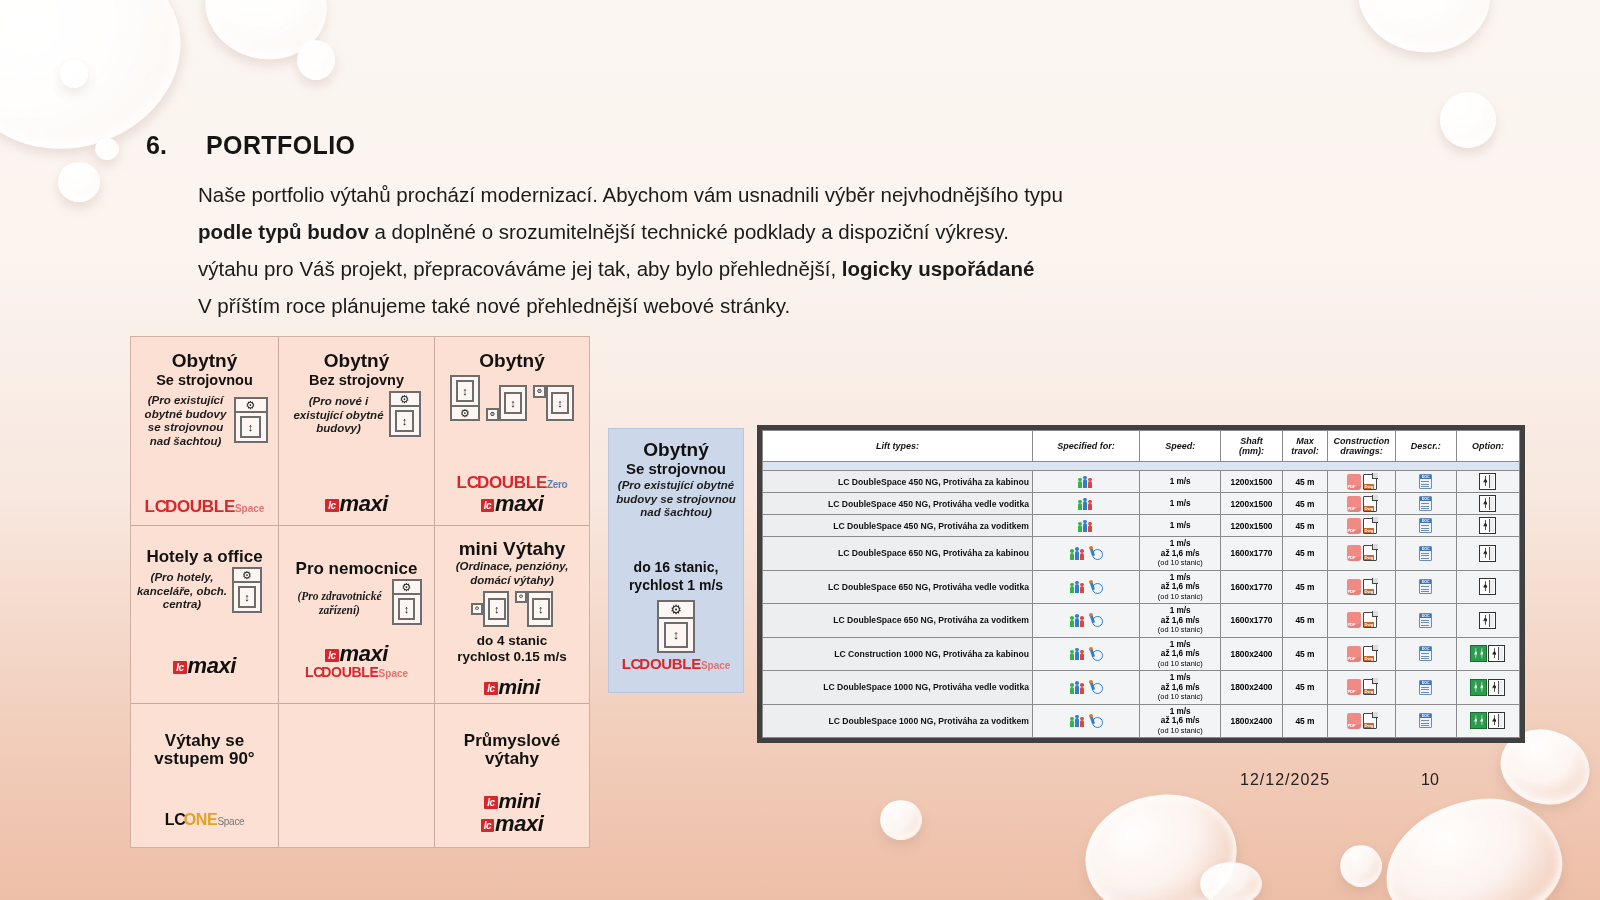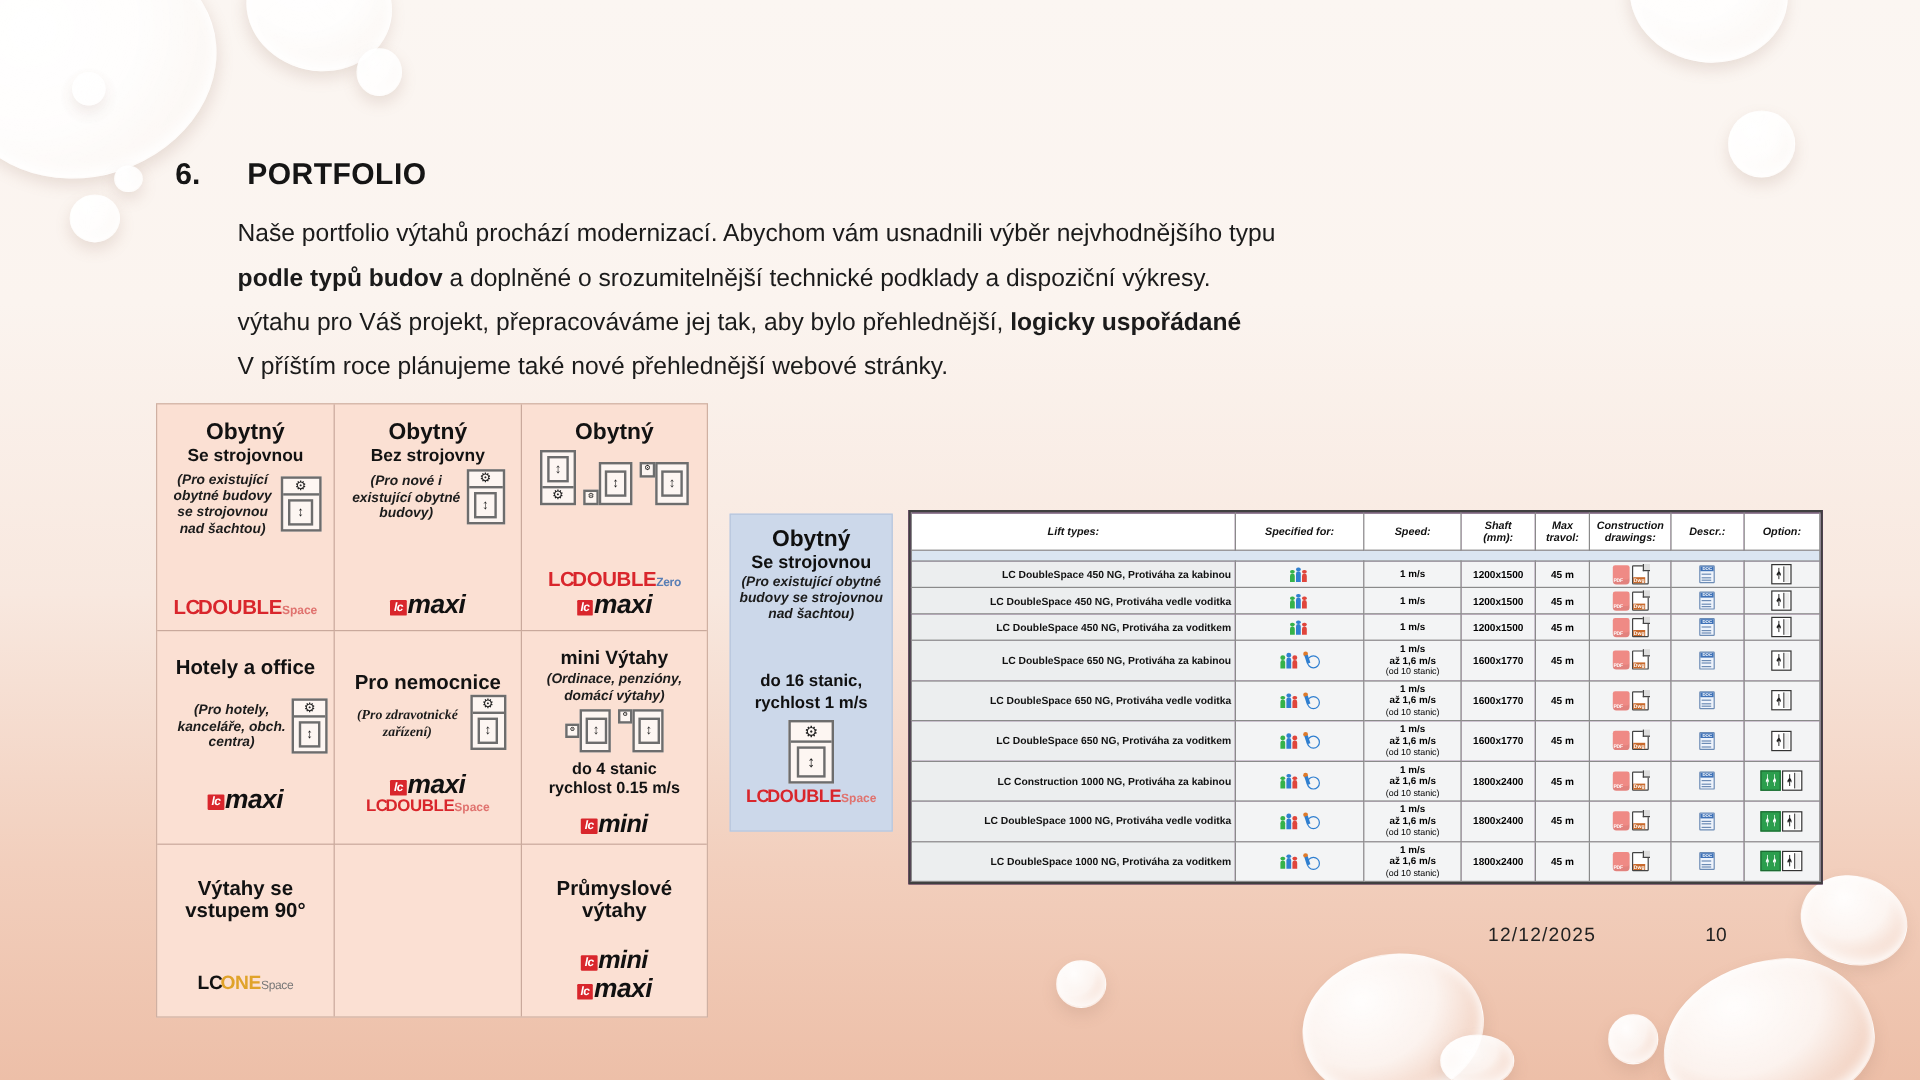--- a/index.html
+++ b/index.html
@@ -74,22 +74,22 @@
 
   
   .callout{position:absolute;left:608px;top:428px;width:136px;height:265px;
            background:#ccd8ea;border:1px solid #b7c6dc;text-align:center;padding:6px 6px 0;box-sizing:border-box;}
   .c-t1{font-size:19px;font-weight:bold;color:#101010;line-height:21px;margin-top:4px;}
   .c-t2{font-size:15px;font-weight:bold;color:#101010;line-height:17px;}
   .c-sub{font-size:11.5px;font-style:italic;font-weight:bold;color:#1c1c1c;line-height:13.5px;margin-top:2px;}
   .c-note{font-size:14px;font-weight:bold;color:#101010;line-height:18px;margin-top:38px;}
 
   
-  .dtable{position:absolute;left:757px;top:425px;width:758px;border:2px solid #404040;
-          background:#701a75;border-collapse:collapse;font-size:8.2px;}
+  .dtable{position:absolute;left:757px;top:425px;width:758px;border:5px solid #404040;
+          background:#fef9c3;border-collapse:collapse;font-size:8.2px;}
   .dtable table{border-collapse:collapse;width:100%;table-layout:fixed;}
   .dtable th,.dtable td{border:1px solid #8a8a8a;padding:2px 3px;vertical-align:middle;}
   .dtable thead th{font-style:italic;font-weight:bold;font-size:9px;text-align:center;
                    background:#fff;height:26px;line-height:10px;color:#111;}
   .dtable tr.spacer td{background:#dbe5f1;height:8px;padding:0;border-left:1px solid #8a8a8a;border-right:1px solid #8a8a8a;}
   .dtable td.name{text-align:right;font-weight:bold;font-size:8.6px;color:#111;background:#eceeef;padding-left:11px;}
   .dtable td.ctr{text-align:center;background:#f3f4f5;}
   .dtable td.spd{text-align:center;font-weight:bold;font-size:8.2px;line-height:9.5px;background:#f3f4f5;}
   .dtable td.spd .sub{font-weight:normal;font-size:7.4px;}
   .dtable td.shaft,.dtable td.travel{text-align:center;font-weight:bold;font-size:8.4px;background:#f3f4f5;}
@@ -224,21 +224,21 @@
       </div>
     </div>
     <div class="m-logos">
       <div><span class="logo lg-double">L<span style="letter-spacing:-2px;">C</span>DOUBLE<span class="zr">Zero</span></span></div>
       <div style="margin-top:-2px;"><span class="logo lg-maxi"><span class="lc">lc</span>maxi</span></div>
     </div>
   </div>
 
   <div class="mcell">
     <div class="m-t2" style="font-size:17px;margin-top:16px;">Hotely a office</div>
-    <div style="display:flex;align-items:center;justify-content:flex-end;gap:4px;margin-top:17px;">
+    <div style="display:flex;align-items:center;justify-content:flex-start;gap:4px;margin-top:2px;">
       <div class="m-sub" style="width:92px;">(Pro hotely, kanceláře, obch. centra)</div>
       <div class="lift" style="width:26px;">
         <div class="mroom">
             <span class="gear">⚙</span>
           </div>
         <div class="car"><span class="carbox" style="padding:3px 4px;"><span class="arr">↕</span></span></div>
       </div>
     </div>
     <div class="m-logos" style="bottom:24px;">
       <span class="logo lg-maxi"><span class="lc">lc</span>maxi</span>
@@ -256,21 +256,21 @@
         <div class="car"><span class="carbox" style="padding:3px 4px;"><span class="arr">↕</span></span></div>
       </div>
     </div>
     <div class="m-logos" style="bottom:22px;">
       <div><span class="logo lg-maxi"><span class="lc">lc</span>maxi</span></div>
       <div style="margin-top:-4px;"><span class="logo lg-double" style="font-size:14px;">L<span style="letter-spacing:-2px;">C</span>DOUBLE<span class="sp">Space</span></span></div>
     </div>
   </div>
 
   <div class="mcell">
-    <div class="m-t2" style="font-size:16px;margin-top:8px;">mini Výtahy</div>
+    <div class="m-t2" style="font-size:19px;margin-top:8px;">mini Výtahy</div>
     <div class="m-sub">(Ordinace, penzióny, domácí výtahy)</div>
     <div class="row-icons">
       <div style="display:flex;align-items:center;">
         <span style="display:inline-block;width:8px;height:8px;border:2px solid #6d6d6d;background:#fdf6f2;text-align:center;font-size:5px;line-height:7px;">⚙</span>
         <span class="lift" style="width:22px;">
             <span class="car" style="display:block;padding:2px 0;"><span class="carbox" style="padding:3px 4px;"><span class="arr">↕</span></span></span>
           </span>
       </div>
       <div style="display:flex;align-items:flex-start;">
         <span style="display:inline-block;width:8px;height:8px;border:2px solid #6d6d6d;background:#fdf6f2;text-align:center;font-size:5px;line-height:7px;">⚙</span>

